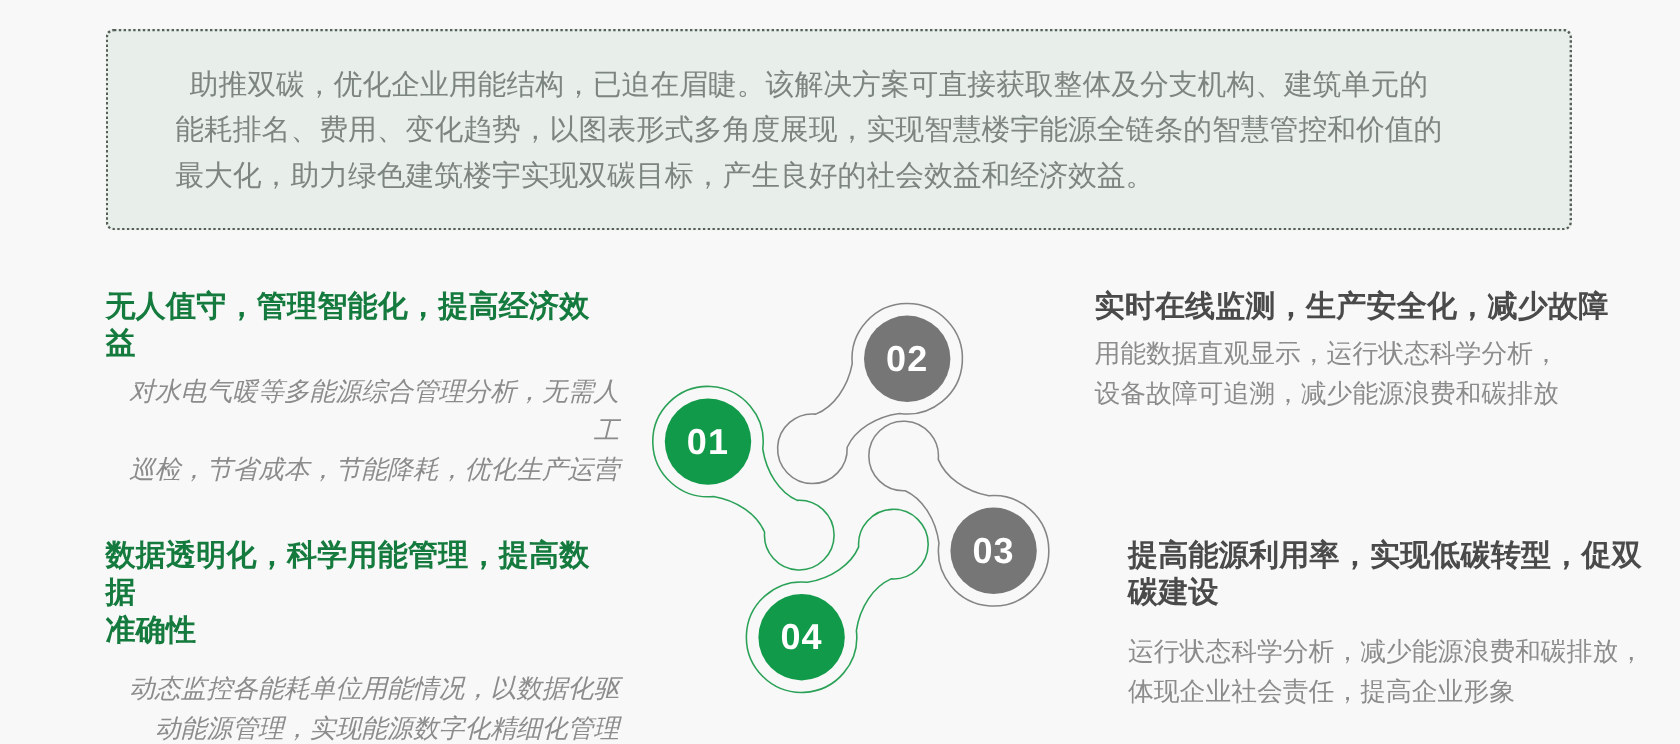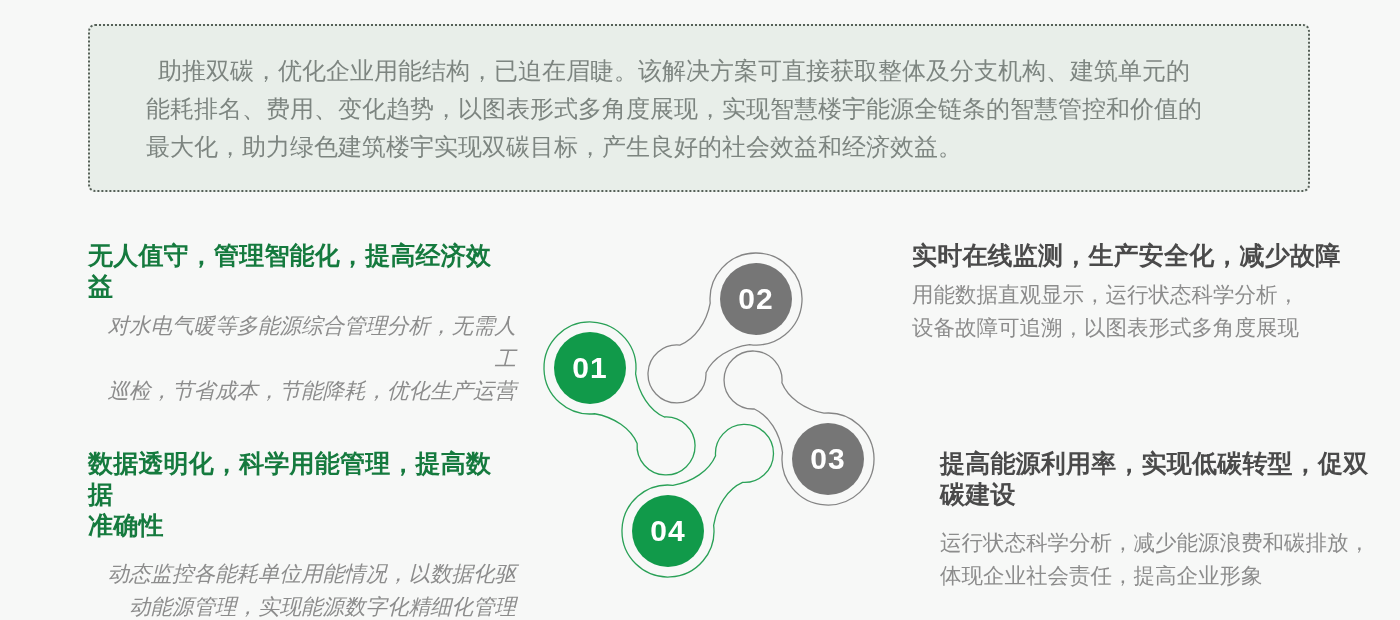--- a/index.html
+++ b/index.html
@@ -66,21 +66,21 @@
 
   <div class="feature f-01 align-right">
     <h3 class="feature-title green">无人值守，管理智能化，提高经济效益</h3>
     <p class="feature-body">对水电气暖等多能源综合管理分析，无需人工
 巡检，节省成本，节能降耗，优化生产运营</p>
   </div>
 
   <div class="feature f-02">
     <h3 class="feature-title dark">实时在线监测，生产安全化，减少故障</h3>
     <p class="feature-body">用能数据直观显示，运行状态科学分析，
-设备故障可追溯，以图表形式多角度展现</p>
+设备故障可追溯，减少能源浪费和碳排放</p>
   </div>
 
   <div class="feature f-04 align-right">
     <h3 class="feature-title green gap-lg">数据透明化，科学用能管理，提高数据
 准确性</h3>
     <p class="feature-body">动态监控各能耗单位用能情况，以数据化驱
 动能源管理，实现能源数字化精细化管理</p>
   </div>
 
   <div class="feature f-03">

